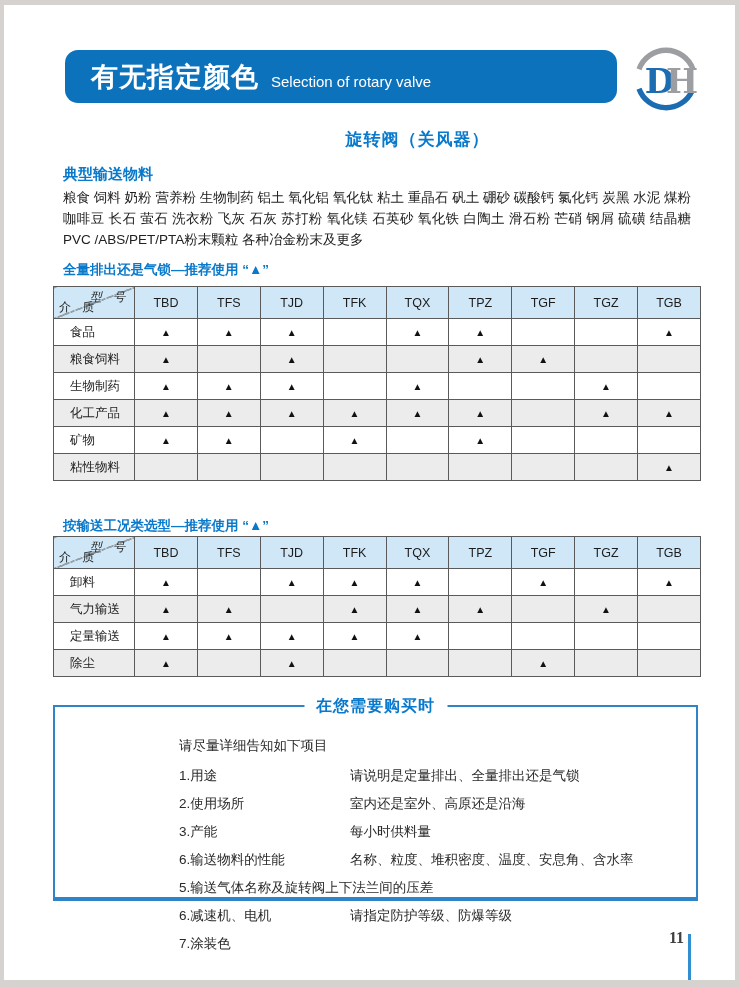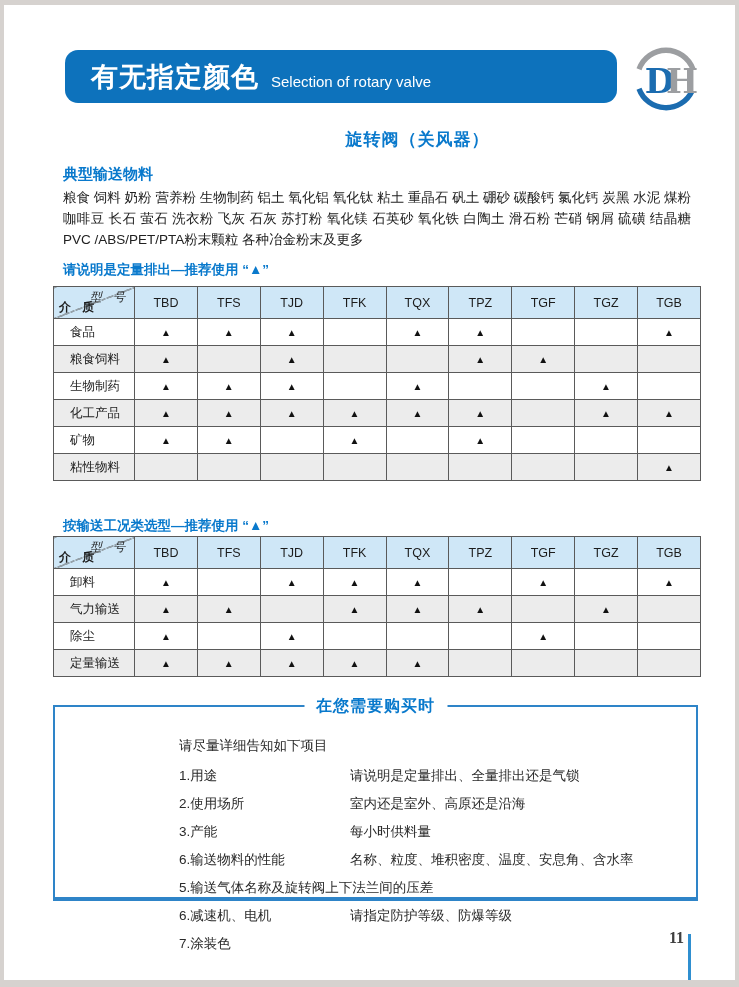--- a/index.html
+++ b/index.html
@@ -52,21 +52,21 @@
   .sel-table td.rowlab{text-align:left;padding-left:16px;}
   .sel-table td .tri{font-size:10px;color:#111;}
   .corner{
     position:relative;width:80px;
     background:
       linear-gradient(to bottom right,
         transparent 49.3%, #5a5a5a 49.3%, #5a5a5a 50.7%, transparent 50.7%),
       #cfe7f7 !important;
   }
   .corner .c-top{position:absolute;right:5px;top:2px;font-size:12px;letter-spacing:4px;font-style:italic;}
-  .corner .c-bot{position:absolute;left:5px;bottom:2px;font-size:12px;letter-spacing:4px;font-weight:bold;}
+  .corner .c-bot{position:absolute;left:5px;bottom:2px;font-size:12px;letter-spacing:4px;}
   
   .pbox{
     position:absolute;left:49px;top:700px;width:645px;height:196px;
     border:2px solid #2e84c8;border-bottom-width:4px;box-sizing:border-box;
   }
   .pbox-title{
     position:absolute;left:50%;top:-11px;transform:translateX(-50%);
     background:#fff;padding:0 12px;white-space:nowrap;
     font-size:16px;font-weight:bold;color:#0979cc;letter-spacing:1px;
   }
@@ -100,21 +100,21 @@
     <path d="M 6.6 41.2 A 27 27 0 0 0 56.5 43.4" fill="none" stroke="#1b6cb0" stroke-width="5"></path>
     <text x="12" y="45" font-family="DejaVu Serif, serif" font-weight="bold" font-size="32" fill="#1b6cb0">D</text>
     <text x="32" y="45" font-family="DejaVu Serif, serif" font-weight="bold" font-size="32" fill="#9c9ea1">H</text>
   </svg>
 
   <div class="main-title">旋转阀（关风器）</div>
 
   <div class="sec-head materials-head">典型输送物料</div>
   <div class="materials-body">粮食 饲料 奶粉 营养粉 生物制药 铝土 氧化铝 氧化钛 粘土 重晶石 矾土 硼砂 碳酸钙 氯化钙 炭黑 水泥 煤粉 咖啡豆 长石 萤石 洗衣粉 飞灰 石灰 苏打粉 氧化镁 石英砂 氧化铁 白陶土 滑石粉 芒硝 钢屑 硫磺 结晶糖 PVC /ABS/PET/PTA粉末颗粒 各种冶金粉末及更多</div>
 
-  <div class="sec-head t1-head">请说明是定量排出—推荐使用 “▲”</div>
+  <div class="sec-head t1-head">全量排出还是气锁—推荐使用 “▲”</div>
   <table class="sel-table tbl1">
       <thead>
         <tr>
           <th class="corner">
             <span class="c-top">型 号</span>
             <span class="c-bot">介 质</span>
           </th>
           <th>TBD</th>
           <th>TFS</th>
           <th>TJD</th>
@@ -240,40 +240,40 @@
           <td><span class="tri">▲</span></td>
           <td></td>
           <td><span class="tri">▲</span></td>
           <td><span class="tri">▲</span></td>
           <td><span class="tri">▲</span></td>
           <td></td>
           <td><span class="tri">▲</span></td>
           <td></td>
         </tr>
         <tr>
+          <td class="rowlab">定量输送</td>
+          <td><span class="tri">▲</span></td>
+          <td><span class="tri">▲</span></td>
+          <td><span class="tri">▲</span></td>
+          <td><span class="tri">▲</span></td>
+          <td><span class="tri">▲</span></td>
+          <td></td>
+          <td></td>
+          <td></td>
+          <td></td>
+        </tr>
+        <tr>
           <td class="rowlab">除尘</td>
           <td><span class="tri">▲</span></td>
           <td></td>
           <td><span class="tri">▲</span></td>
           <td></td>
           <td></td>
           <td></td>
           <td><span class="tri">▲</span></td>
-          <td></td>
-          <td></td>
-        </tr>
-        <tr>
-          <td class="rowlab">定量输送</td>
-          <td><span class="tri">▲</span></td>
-          <td><span class="tri">▲</span></td>
-          <td><span class="tri">▲</span></td>
-          <td><span class="tri">▲</span></td>
-          <td><span class="tri">▲</span></td>
-          <td></td>
-          <td></td>
           <td></td>
           <td></td>
         </tr>
       </tbody>
     </table>
 
   <div class="pbox">
     <div class="pbox-title">在您需要购买时</div>
     <div class="pbox-intro">请尽量详细告知如下项目</div>
     <div class="pbox-rows">

